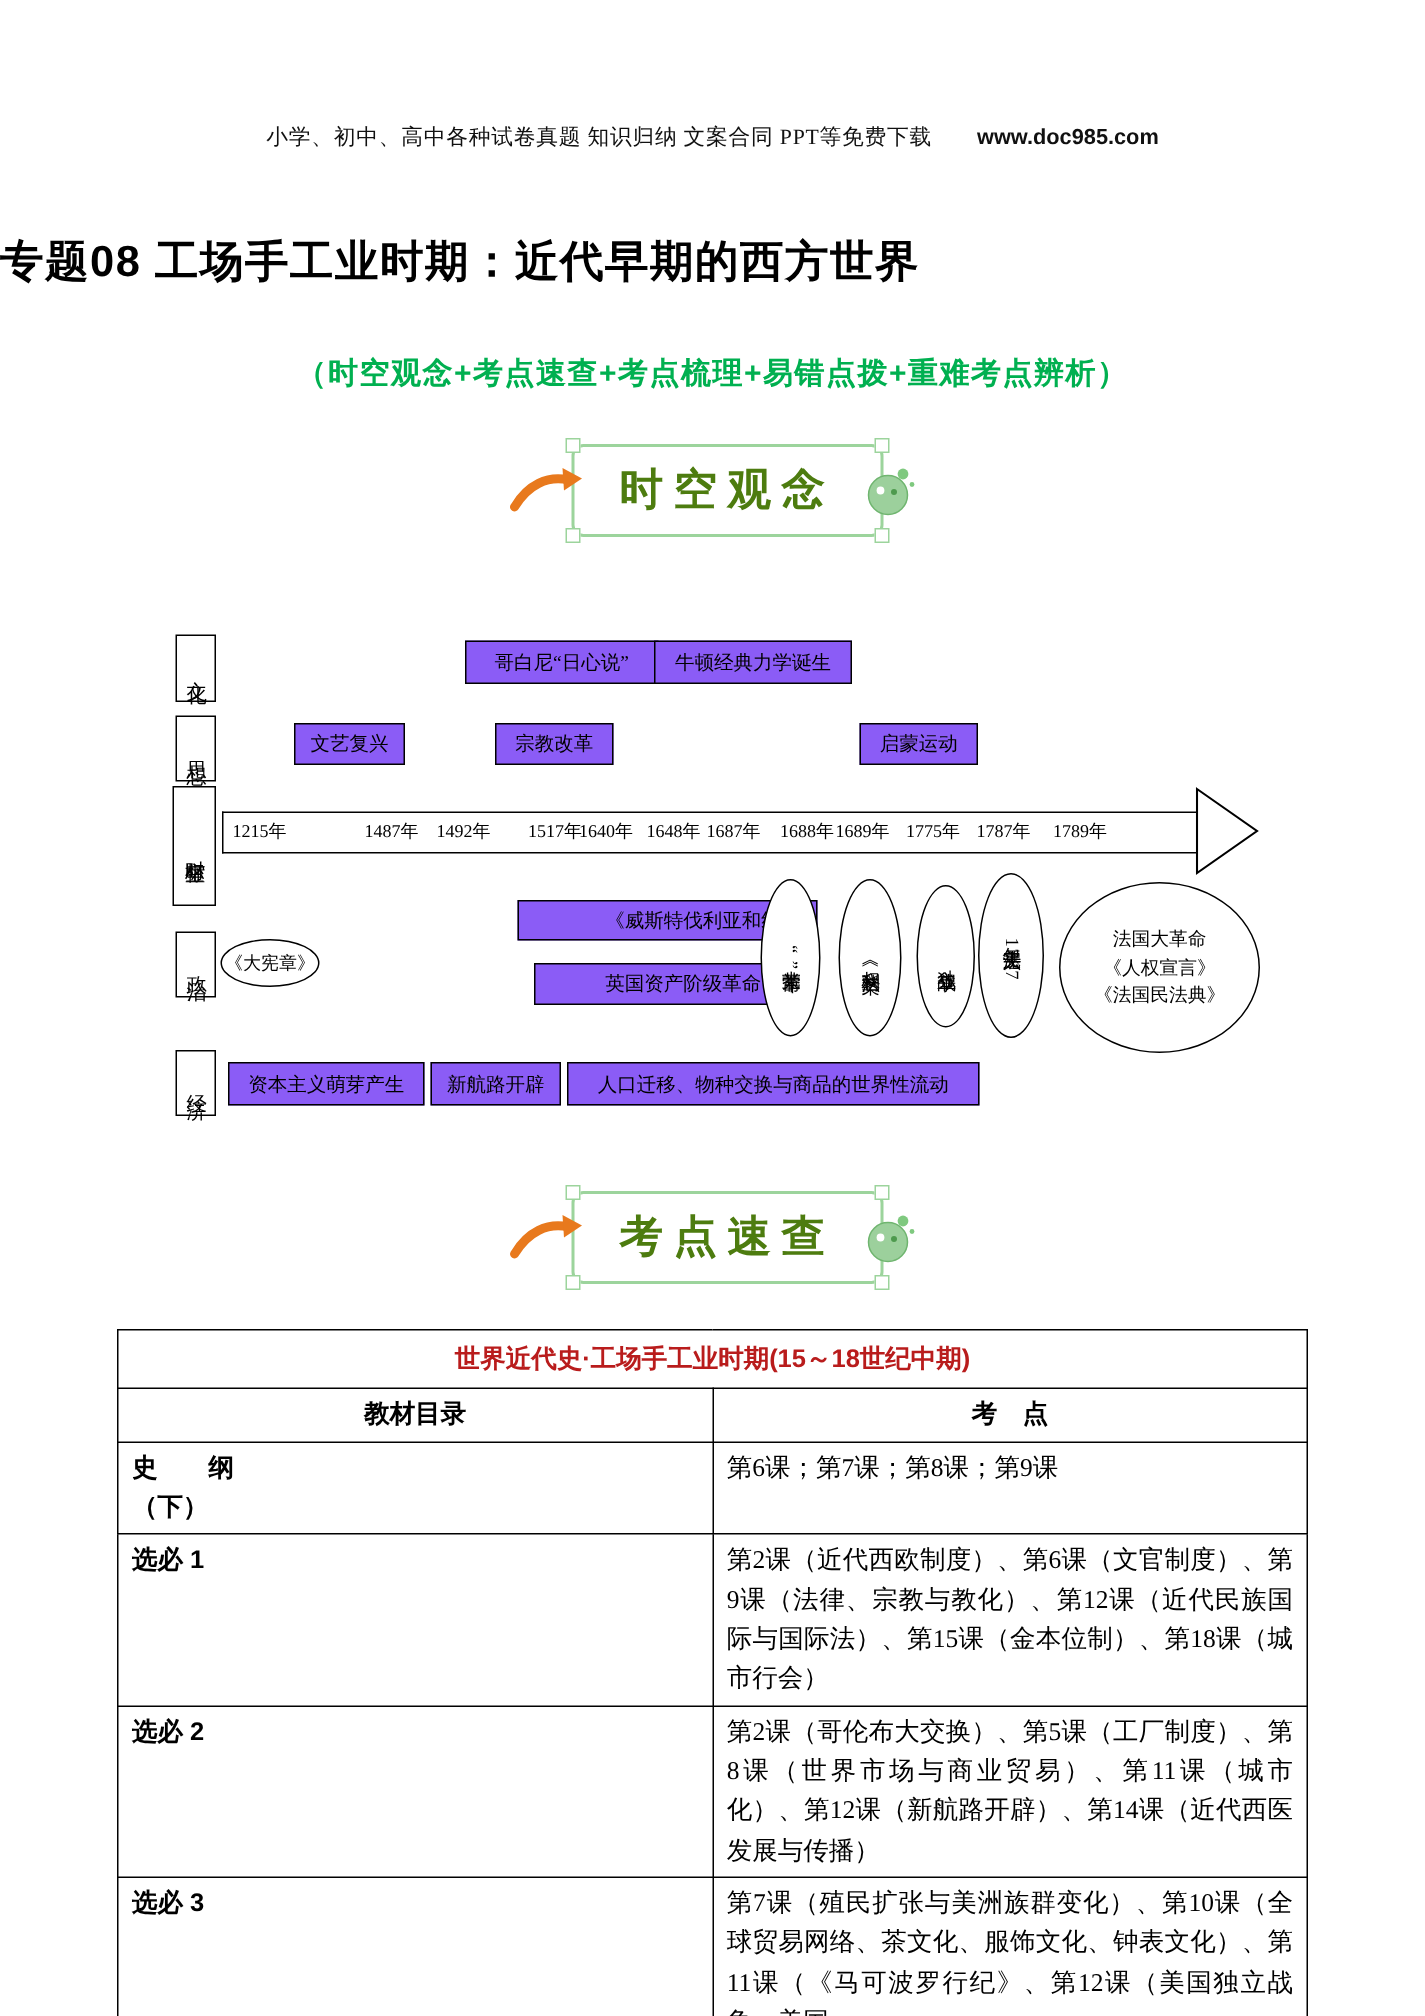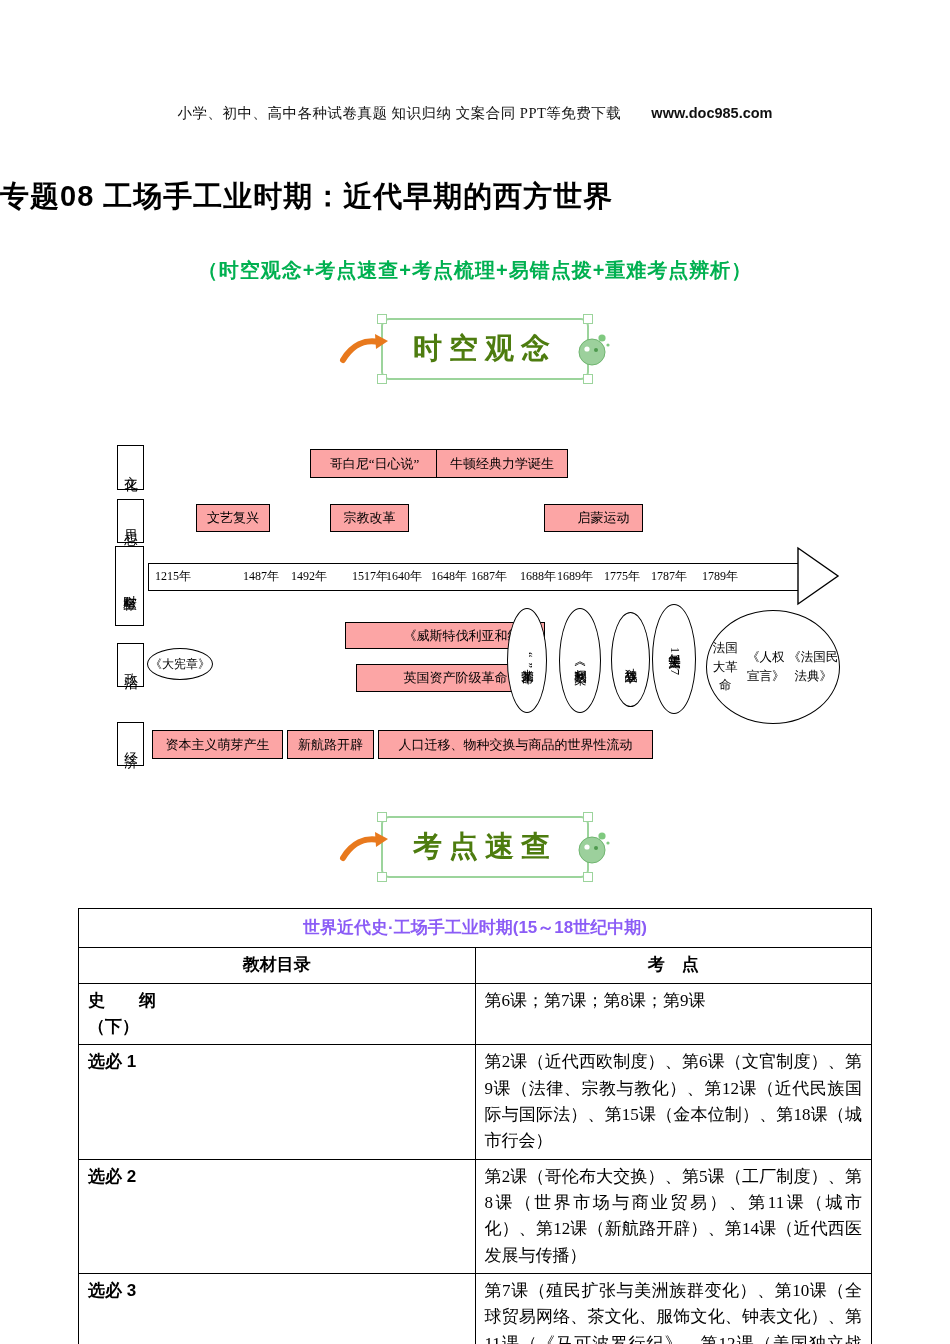--- a/index.html
+++ b/index.html
@@ -7,21 +7,21 @@
     width:950px;height:1344px;position:relative;overflow:hidden;
     font-family:"Liberation Serif","DejaVu Serif",serif;color:#000;
   }
   
   .doc-bar{
     display:flex;justify-content:center;align-items:baseline;column-gap:30px;
     font-size:14.5px;color:#111;
   }
   .doc-bar .bar-text{letter-spacing:.5px;}
   .doc-bar .bar-site{font-weight:bold;font-family:"Liberation Sans",sans-serif;}
-  .doc-header{padding-top:104px;}
+  .doc-header{padding-top:82px;}
 
   
   .title{
     margin:54px 0 0;text-align:left;font-size:29px;font-weight:bold;
     font-family:"Liberation Sans",sans-serif;letter-spacing:1px;
   }
   .subtitle{
     margin-top:40px;text-align:center;font-size:20px;font-weight:bold;
     font-family:"Liberation Sans",sans-serif;color:#00B050;letter-spacing:1px;
   }
@@ -43,47 +43,47 @@
   .banner-sprout{margin-left:-14px;z-index:2;display:block;}
 
   
   .diagram{position:relative;width:950px;height:334px;margin-top:56px;font-size:13px;}
   .axis{
     position:absolute;left:117px;width:25px;border:1px solid #000;background:#fff;
     display:flex;align-items:center;justify-content:center;
     writing-mode:vertical-rl;text-orientation:upright;letter-spacing:3px;font-size:13.5px;
   }
   .dbox{
-    position:absolute;border:1px solid #000;background:#fca5a5;
+    position:absolute;border:1px solid #000;background:#8b5cf6;
     display:flex;align-items:center;justify-content:center;white-space:nowrap;
   }
   .oval{
     position:absolute;border:1px solid #000;border-radius:50%;background:#fff;
     display:flex;align-items:center;justify-content:center;
   }
   .vtext{writing-mode:vertical-rl;text-orientation:mixed;font-size:12.5px;letter-spacing:1px;}
   .band{
     position:absolute;left:148px;top:127px;width:652px;height:26px;
     border-top:1.3px solid #000;border-bottom:1.3px solid #000;border-left:1.3px solid #000;
   }
   .year{position:absolute;top:132px;font-size:12px;}
   .arrowhead{position:absolute;left:797px;top:110px;}
-  .french-lines{display:flex;align-items:center;line-height:1.5;font-size:12.5px;text-align:center;}
+  .french-lines{display:flex;flex-direction:column;align-items:center;line-height:1.5;font-size:12.5px;text-align:center;}
   .mc{font-size:12px;}
 
   
   .kaodian-table{
     border-collapse:collapse;width:794px;margin:30px 0 0 78px;table-layout:fixed;
   }
   .kaodian-table td{
     border:1px solid #000;padding:4px 9px;font-size:17px;line-height:1.55;vertical-align:top;
   }
   .kaodian-table tr:first-child td{border-top:1.6px solid #000;}
   .t-title{
-    text-align:center;color:#8b5cf6;font-weight:bold;font-size:19px;
+    text-align:center;color:#b91c1c;font-weight:bold;font-size:19px;
     font-family:"Liberation Sans",sans-serif;padding:6px 9px !important;
   }
   .t-h1,.t-h2{font-weight:bold;font-family:"Liberation Sans",sans-serif;text-align:center;}
   .col-label{width:100px;}
   .t-label{font-weight:bold;font-family:"Liberation Sans",sans-serif;white-space:pre-line;}
   .t-content{text-align:justify;}
 </style>
 </head>
 <body>
 
@@ -122,21 +122,21 @@
   <div class="axis" style="top:63px;height:42px;">思想</div>
   <div class="axis" style="top:110px;height:78px;left:115px;width:27px;letter-spacing:1px;">时空坐标</div>
   <div class="axis" style="top:207px;height:42px;">政治</div>
   <div class="axis" style="top:286px;height:42px;">经济</div>
 
   <div class="dbox" style="left:310px;top:13px;width:127px;height:27px;">哥白尼“日心说”</div>
   <div class="dbox" style="left:436px;top:13px;width:130px;height:27px;">牛顿经典力学诞生</div>
 
   <div class="dbox" style="left:196px;top:68px;width:72px;height:26px;">文艺复兴</div>
   <div class="dbox" style="left:330px;top:68px;width:77px;height:26px;">宗教改革</div>
-  <div class="dbox" style="left:544px;top:68px;width:77px;height:26px;padding-left:20px;">启蒙运动</div>
+  <div class="dbox" style="left:573px;top:68px;width:77px;height:26px;">启蒙运动</div>
 
   <div class="band"></div>
   <span class="year" style="left:155px;">1215年</span>
   <span class="year" style="left:243px;">1487年</span>
   <span class="year" style="left:291px;">1492年</span>
   <span class="year" style="left:352px;">1517年</span>
   <span class="year" style="left:386px;">1640年</span>
   <span class="year" style="left:431px;">1648年</span>
   <span class="year" style="left:471px;">1687年</span>
   <span class="year" style="left:520px;">1688年</span>

